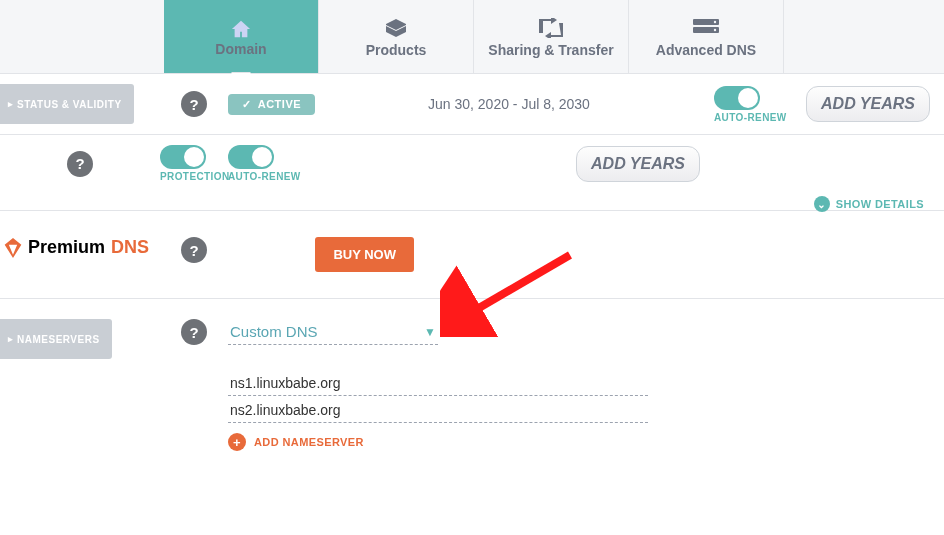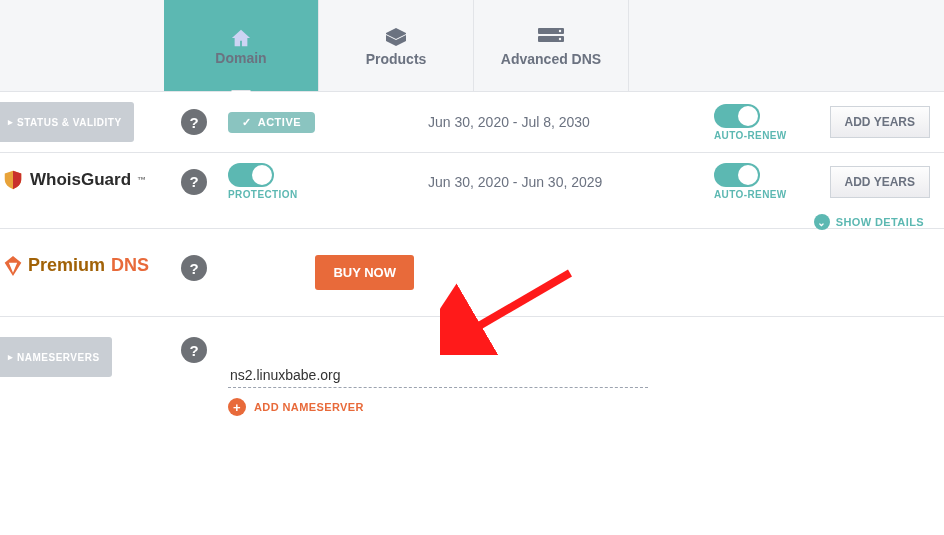--- a/index.html
+++ b/index.html
@@ -20,21 +20,21 @@
     width: 944px;
     font-family: "Segoe UI", Arial, Helvetica, sans-serif;
     font-size: 14px;
     color: var(--gray-dark);
     background: #fff;
   }
 
   
   .tabbar {
     display: flex;
-    height: 92px;
+    height: 74px;
     background: var(--bg);
     border-bottom: 1px solid var(--border);
     padding-left: 164px;
   }
   .tab {
     width: 155px;
     display: flex;
     flex-direction: column;
     justify-content: center;
     align-items: center;
@@ -121,39 +121,39 @@
     content:"";position:absolute;right:2px;top:2px;
     width:20px;height:20px;border-radius:50%;background:#fff;
   }
   .toggle-label {
     color: var(--teal);
     font-size:10px;font-weight:700;letter-spacing:.4px;
   }
 
   .btn-gray {
     background: linear-gradient(#fdfdfd,#ececef);
-    border:1px solid #cfd4da;border-radius:0;
-    padding:8px 14px;color:#6b7280;font-weight:700;font-size:12px;
-    cursor:pointer;white-space:nowrap;
+    border:1px solid #cfd4da;border-radius:12px;
+    padding:8px 14px;color:#6b7280;font-weight:700;font-size:16px;
+    cursor:pointer;white-space:nowrap;font-style:italic;
   }
   .btn-orange {
     background: var(--orange);border:none;border-radius:3px;
     padding:10px 18px;color:#fff;font-weight:700;font-size:13px;cursor:pointer;
   }
 
   .brand-whois {
     display:inline-flex;align-items:center;gap:6px;
     font-weight:800;font-size:17px;color:#2b2b2b;
   }
   .brand-whois sup{font-size:9px;color:#777;}
   .brand-premium {
     display:inline-flex;align-items:center;gap:6px;
     font-weight:800;font-size:18px;
   }
-  .brand-premium .p1{color:#a16207;}
+  .brand-premium .p1{color:#000000;}
   .brand-premium .p2{color:#e86a3a;text-align:center;}
 
   .show-details {
     position:absolute;right:20px;bottom:-2px;
     display:flex;align-items:center;gap:6px;
     color:var(--teal);font-size:11px;font-weight:700;letter-spacing:.4px;
     cursor:pointer;
   }
   .show-details .circle{
     width:16px;height:16px;border-radius:50%;background:var(--teal);
@@ -210,20 +210,28 @@
   <div class="tab">
     <span class="icon">
       <svg width="24" height="22" viewBox="0 0 24 22" fill="#6b7280">
           <path d="M12 2 2 7v1l10 5 10-5V7zM2 9v6l10 5 10-5V9l-10 5z"></path>
         </svg>
     </span>
     <span>Products</span>
   </div>
   <div class="tab">
     <span class="icon">
+      <svg width="26" height="20" viewBox="0 0 26 20" fill="#6b7280">
+          <path d="M3 3h10v3l6-4-6-4v3H1v14h4V3zm20 14H13v-3l-6 4 6 4v-3h12V5h-4z"></path>
+        </svg>
+    </span>
+    <span>Sharing &amp; Transfer</span>
+  </div>
+  <div class="tab">
+    <span class="icon">
       <svg width="28" height="20" viewBox="0 0 28 20" fill="#6b7280">
           <rect x="1" y="1" width="26" height="6" rx="1"></rect>
           <rect x="1" y="9" width="26" height="6" rx="1"></rect>
           <circle cx="23" cy="4" r="1.2" fill="#f5f6f8"></circle>
           <circle cx="23" cy="12" r="1.2" fill="#f5f6f8"></circle>
         </svg>
     </span>
     <span>Advanced DNS</span>
   </div>
   <div class="tab" style="width:auto;flex:0 0 8px;border-right:none"></div>
@@ -245,38 +253,27 @@
   <div class="col-toggle">
     <span class="toggle"></span>
     <span class="toggle-label">AUTO-RENEW</span>
   </div>
   <div class="col-btn">
     <button class="btn-gray">ADD YEARS</button>
   </div>
 </div>
 
 <div class="section" style="padding-bottom:28px">
-  <div class="col-badge" style="padding-left:2px">
-    <span class="brand-whois">
-      <svg width="22" height="22" viewBox="0 0 24 24">
-          <path fill="#e8a33a" d="M12 2 3 5v6c0 6 4 9 9 11 5-2 9-5 9-11V5z"></path>
-          <path fill="#c9302c" d="M12 2v20c5-2 9-5 9-11V5z"></path>
-        </svg>
-      <span>WhoisGuard</span>
-        <sup>™</sup>
-    </span>
-  </div>
   <div class="col-help">
     <span class="help">?</span>
   </div>
   <div class="col-a" style="display:flex;flex-direction:column;align-items:flex-start;gap:2px">
     <span class="toggle"></span>
     <span class="toggle-label">PROTECTION</span>
   </div>
-  <div class="col-mid">Jun 30, 2020 - Jun 30, 2029</div>
   <div class="col-toggle">
     <span class="toggle"></span>
     <span class="toggle-label">AUTO-RENEW</span>
   </div>
   <div class="col-btn">
     <button class="btn-gray">ADD YEARS</button>
   </div>
 
   <div class="show-details">
     <span class="circle">⌄</span>
@@ -303,22 +300,27 @@
 </div>
 
 <div class="section noborder" style="align-items:flex-start;padding-top:20px;position:relative">
   <div class="col-badge">
     <span class="side-badge">NAMESERVERS</span>
   </div>
   <div class="col-help">
     <span class="help">?</span>
   </div>
   <div style="grid-column:3 / span 4">
+    <div class="select-like">
+      <span>Custom DNS</span>
+      <span class="caret">▼</span>
+    </div>
 
     <div class="ns-stack">
+      <input class="ns-input" value="ns1.linuxbabe.org" style="">
       <input class="ns-input" value="ns2.linuxbabe.org" style="">
     </div>
 
     <div class="add-link">
       <span class="plus">+</span>
       <span>ADD NAMESERVER</span>
     </div>
   </div>
 
   <svg class="arrow-annot" style="left:440px;top:-52px" width="140" height="90" viewBox="0 0 140 90">

